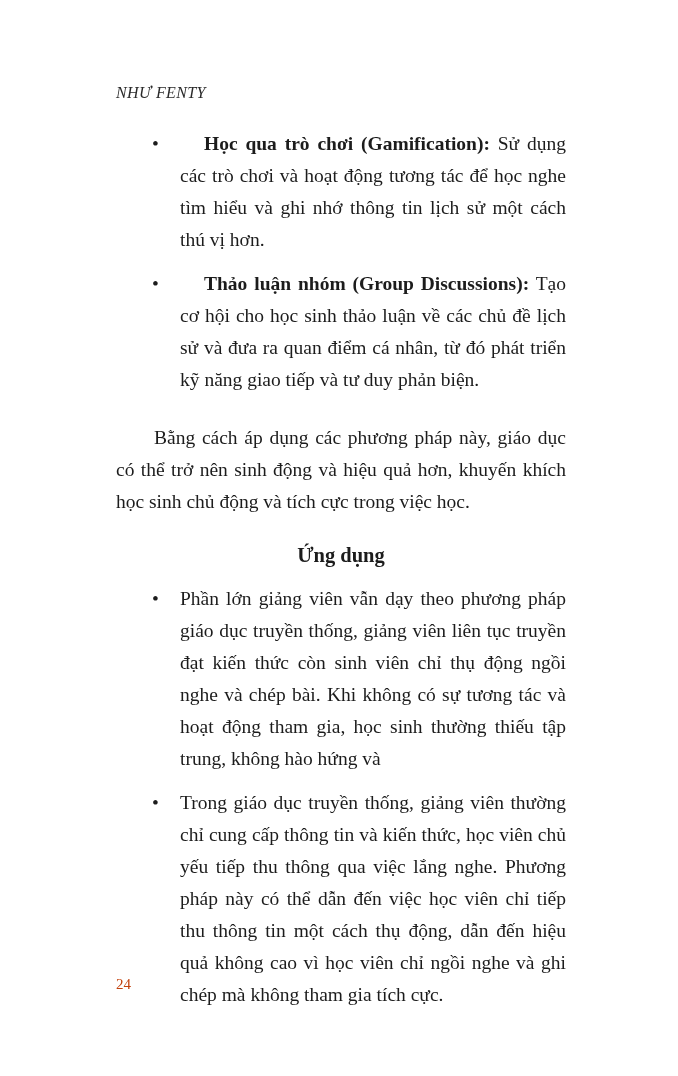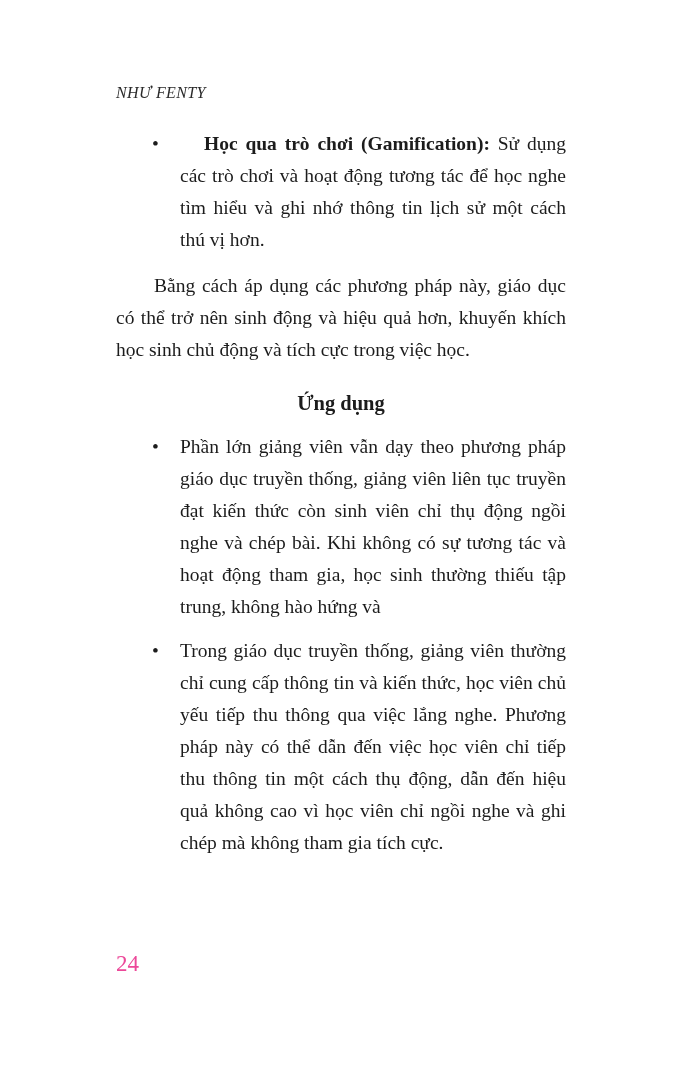--- a/index.html
+++ b/index.html
@@ -47,48 +47,52 @@
     content: "\2022";
     position: absolute;
     left: -28px;
     top: 0;
   }
   .lead {
     font-weight: bold;
     margin-left: 24px;
   }
   .paragraph {
-    margin: 14px 0 0 0;
+    margin: 26px 0 0 0;
     text-indent: 38px;
   }
   .section-heading {
     font-weight: bold;
     font-size: 20.5px;
     margin: 26px 0 16px 0;
     text-align: center;
   }
   .page-number {
     position: absolute;
     left: 116px;
-    top: 951px;
-    font-size: 23px;
-    color: #ec4899;
+    top: 976px;
+    font-size: 15px;
+    color: #c2410c;
   }
 </style>
 </head>
 <body>
 
 <div class="page">
 
   <div class="running-header">NHƯ FENTY</div>
 
   <ul class="bullet-list body-text">
     <li>
       <span class="lead">Học qua trò chơi (Gamification):</span>
       <span>Sử dụng các trò chơi và hoạt động tương tác để học nghe tìm hiểu và ghi nhớ thông tin lịch sử một cách thú vị hơn.</span>
+    </li>
+    <li>
+      <span class="lead">Thảo luận nhóm (Group Discussions):</span>
+      <span>Tạo cơ hội cho học sinh thảo luận về các chủ đề lịch sử và đưa ra quan điểm cá nhân, từ đó phát triển kỹ năng giao tiếp và tư duy phản biện.</span>
     </li>
   </ul>
 
   <p class="paragraph body-text">Bằng cách áp dụng các phương pháp này, giáo dục có thể trở nên sinh động và hiệu quả hơn, khuyến khích học sinh chủ động và tích cực trong việc học.</p>
 
   <h2 class="section-heading">Ứng dụng</h2>
 
   <ul class="bullet-list body-text">
     <li>
       <span>Phần lớn giảng viên vẫn dạy theo phương pháp giáo dục truyền thống, giảng viên liên tục truyền đạt kiến thức còn sinh viên chỉ thụ động ngồi nghe và chép bài. Khi không có sự tương tác và hoạt động tham gia, học sinh thường thiếu tập trung, không hào hứng và</span>

